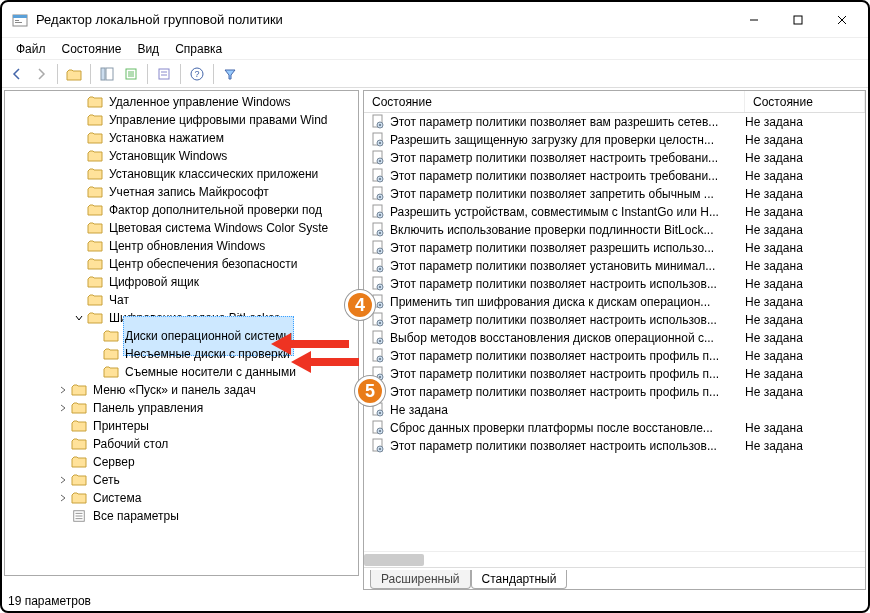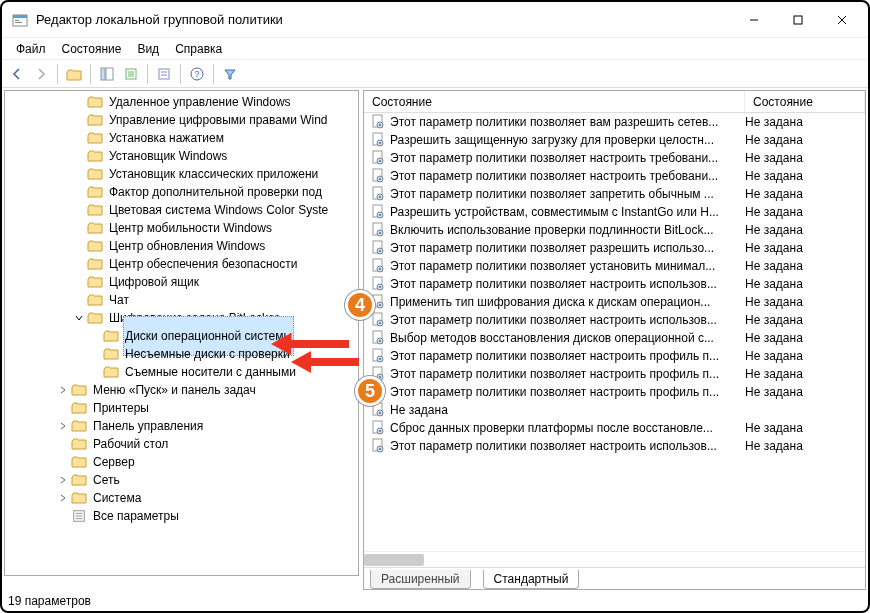--- a/index.html
+++ b/index.html
@@ -55,21 +55,21 @@
   .list-header .col2 { width:120px;}
   
   .list { flex:1; overflow:auto; }
   .list-row { display:flex; align-items:center; height:18px; padding-left:6px;}
   .list-row .ic { width:16px; height:16px; margin-right:4px; flex-shrink:0;}
   .list-row .c1 { flex:1; white-space:nowrap; overflow:hidden; text-overflow:ellipsis; padding-right:13px;}
   .list-row .c2 { width:120px; white-space:nowrap;}
   .list-scroll-hint { height:16px; border-top:1px solid #eee; position:relative;}
   .list-scroll-hint .thumb { position:absolute; left:0; top:2px; height:12px; width:60px; background:#ccc; border-radius:2px;}
   
-  .bottom-tabs { height:22px; display:flex; align-items:flex-end; border-top:1px solid #ddd; padding-left:6px; gap:12px;}
+  .bottom-tabs { height:22px; display:flex; align-items:flex-end; border-top:1px solid #ddd; padding-left:6px; gap:0;}
   .tab { border:1px solid #aaa; border-top:none; border-radius:0 0 4px 4px; padding:2px 10px; font-size:12px; background:#fff; position:relative; top:0;}
   .tab.inactive { color:#444; background:#f3f3f3;}
   .tab.active { background:#fff; }
   
   .statusbar { height:19px; padding:2px 6px; font-size:12px; }
   
   .folder svg { width:16px; height:14px;}
   
   .badge {
     position:absolute; width:30px; height:30px; border-radius:50%;
@@ -221,37 +221,37 @@
               <path d="M1 4 L3 2 H6 L7 3 H15 V12 H1 Z" fill="#ffe29a" stroke="#c9a13b"></path>
             </svg></span>
           <span class="label">Установщик классических приложени</span>
         </div>
         <div class="tree-row">
           <span class="spacer" style="width: 64px;"></span>
           <span class="toggle"></span>
           <span class="folder"><svg viewBox="0 0 16 14">
               <path d="M1 4 L3 2 H6 L7 3 H15 V12 H1 Z" fill="#ffe29a" stroke="#c9a13b"></path>
             </svg></span>
+          <span class="label">Учетная запись Майкрософт</span>
+        </div>
+        <div class="tree-row">
+          <span class="spacer" style="width: 64px;"></span>
+          <span class="toggle"></span>
+          <span class="folder"><svg viewBox="0 0 16 14">
+              <path d="M1 4 L3 2 H6 L7 3 H15 V12 H1 Z" fill="#ffe29a" stroke="#c9a13b"></path>
+            </svg></span>
           <span class="label">Фактор дополнительной проверки под</span>
         </div>
         <div class="tree-row">
           <span class="spacer" style="width: 64px;"></span>
           <span class="toggle"></span>
           <span class="folder"><svg viewBox="0 0 16 14">
               <path d="M1 4 L3 2 H6 L7 3 H15 V12 H1 Z" fill="#ffe29a" stroke="#c9a13b"></path>
             </svg></span>
           <span class="label">Цветовая система Windows Color Syste</span>
-        </div>
-        <div class="tree-row">
-          <span class="spacer" style="width: 64px;"></span>
-          <span class="toggle"></span>
-          <span class="folder"><svg viewBox="0 0 16 14">
-              <path d="M1 4 L3 2 H6 L7 3 H15 V12 H1 Z" fill="#ffe29a" stroke="#c9a13b"></path>
-            </svg></span>
-          <span class="label">Центр мобильности Windows</span>
         </div>
         <div class="tree-row">
           <span class="spacer" style="width: 64px;"></span>
           <span class="toggle"></span>
           <span class="folder"><svg viewBox="0 0 16 14">
               <path d="M1 4 L3 2 H6 L7 3 H15 V12 H1 Z" fill="#ffe29a" stroke="#c9a13b"></path>
             </svg></span>
           <span class="label">Центр обновления Windows</span>
         </div>
         <div class="tree-row">
@@ -321,37 +321,37 @@
               <polyline points="2,1 6,4 2,7" fill="none" stroke="#666"></polyline>
             </svg>
           </span>
           <span class="folder"><svg viewBox="0 0 16 14">
               <path d="M1 4 L3 2 H6 L7 3 H15 V12 H1 Z" fill="#ffe29a" stroke="#c9a13b"></path>
             </svg></span>
           <span class="label">Меню «Пуск» и панель задач</span>
         </div>
         <div class="tree-row">
           <span class="spacer" style="width: 48px;"></span>
-          <span class="toggle"></span>
-          <span class="folder"><svg viewBox="0 0 16 14">
-              <path d="M1 4 L3 2 H6 L7 3 H15 V12 H1 Z" fill="#ffe29a" stroke="#c9a13b"></path>
-            </svg></span>
-          <span class="label">Принтеры</span>
-        </div>
-        <div class="tree-row">
-          <span class="spacer" style="width: 48px;"></span>
           <span class="toggle">
             <svg width="8" height="8">
               <polyline points="2,1 6,4 2,7" fill="none" stroke="#666"></polyline>
             </svg>
           </span>
           <span class="folder"><svg viewBox="0 0 16 14">
               <path d="M1 4 L3 2 H6 L7 3 H15 V12 H1 Z" fill="#ffe29a" stroke="#c9a13b"></path>
             </svg></span>
           <span class="label">Панель управления</span>
+        </div>
+        <div class="tree-row">
+          <span class="spacer" style="width: 48px;"></span>
+          <span class="toggle"></span>
+          <span class="folder"><svg viewBox="0 0 16 14">
+              <path d="M1 4 L3 2 H6 L7 3 H15 V12 H1 Z" fill="#ffe29a" stroke="#c9a13b"></path>
+            </svg></span>
+          <span class="label">Принтеры</span>
         </div>
         <div class="tree-row">
           <span class="spacer" style="width: 48px;"></span>
           <span class="toggle"></span>
           <span class="folder"><svg viewBox="0 0 16 14">
               <path d="M1 4 L3 2 H6 L7 3 H15 V12 H1 Z" fill="#ffe29a" stroke="#c9a13b"></path>
             </svg></span>
           <span class="label">Рабочий стол</span>
         </div>
         <div class="tree-row">

